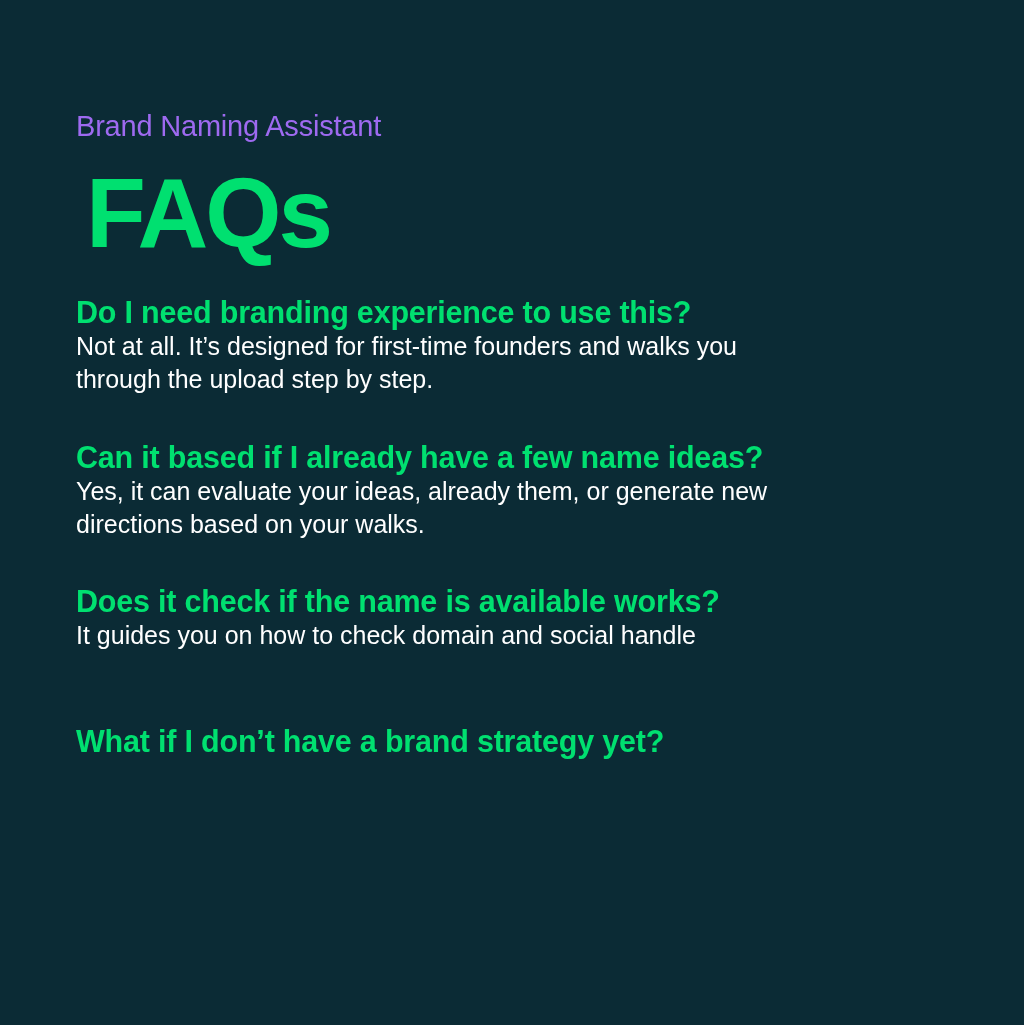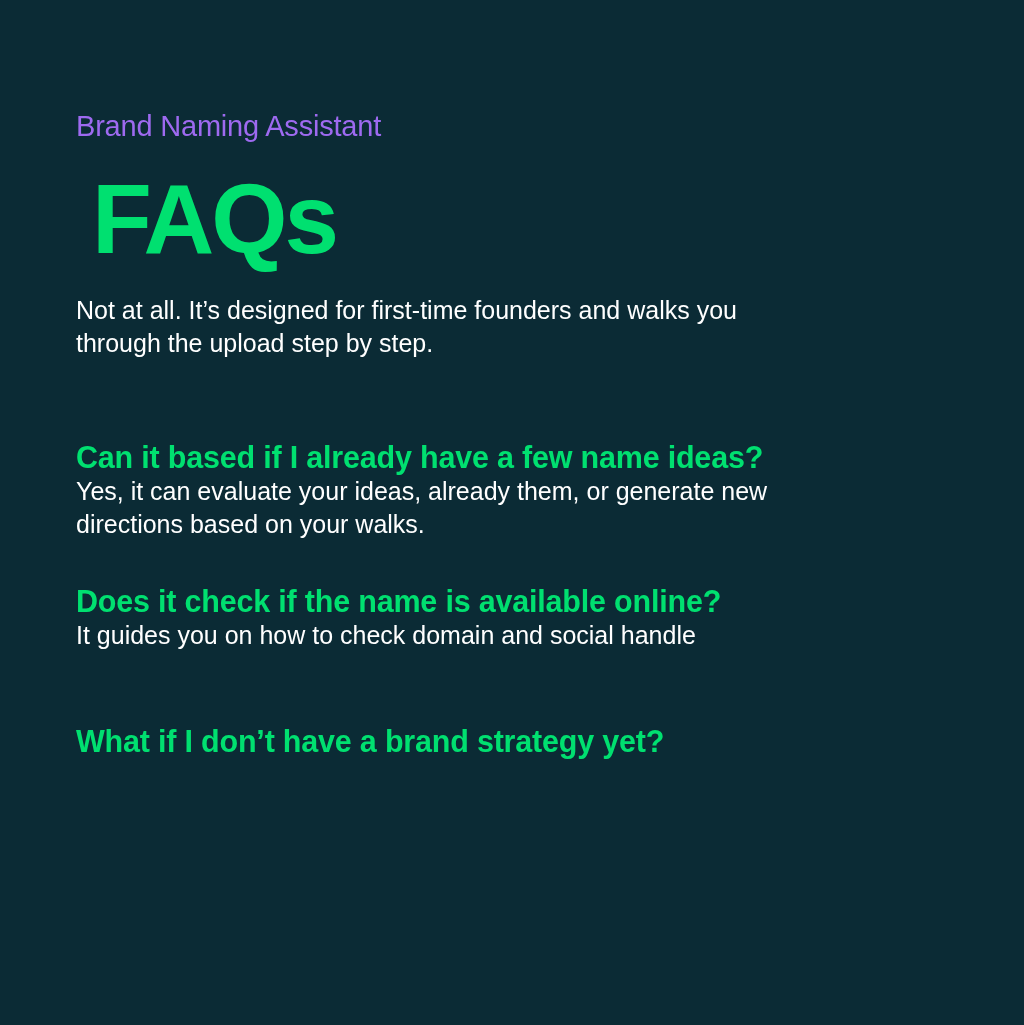--- a/index.html
+++ b/index.html
@@ -65,39 +65,40 @@
     .faq-a span {
       display: block;
       white-space: nowrap;
     }
   </style>
 </head>
 <body>
 
 <div class="page">
   <div class="eyebrow">Brand Naming Assistant</div>
-  <h1 class="title" style="margin:18px;">FAQs</h1>
+  <h1 class="title" style="margin:12px;">FAQs</h1>
 
   <div class="faq" style="top: 294px;">
+    <div class="faq-q">Do I need branding experience to use this?</div>
     <div class="faq-a">
       <span>Not at all. It’s designed for first-time founders and walks you</span>
       <span>through the upload step by step.</span>
     </div>
   </div>
 
   <div class="faq" style="top: 439px;">
     <div class="faq-q">Can it based if I already have a few name ideas?</div>
     <div class="faq-a">
       <span>Yes, it can evaluate your ideas, already them, or generate new</span>
       <span>directions based on your walks.</span>
     </div>
   </div>
 
   <div class="faq" style="top: 583px;">
-    <div class="faq-q">Does it check if the name is available online?</div>
+    <div class="faq-q">Does it check if the name is available works?</div>
     <div class="faq-a">
       <span>It guides you on how to check domain and social handle</span>
     </div>
   </div>
 
   <div class="faq" style="top: 723px;">
     <div class="faq-q">What if I don’t have a brand strategy yet?</div>
   </div>
 </div>
 

